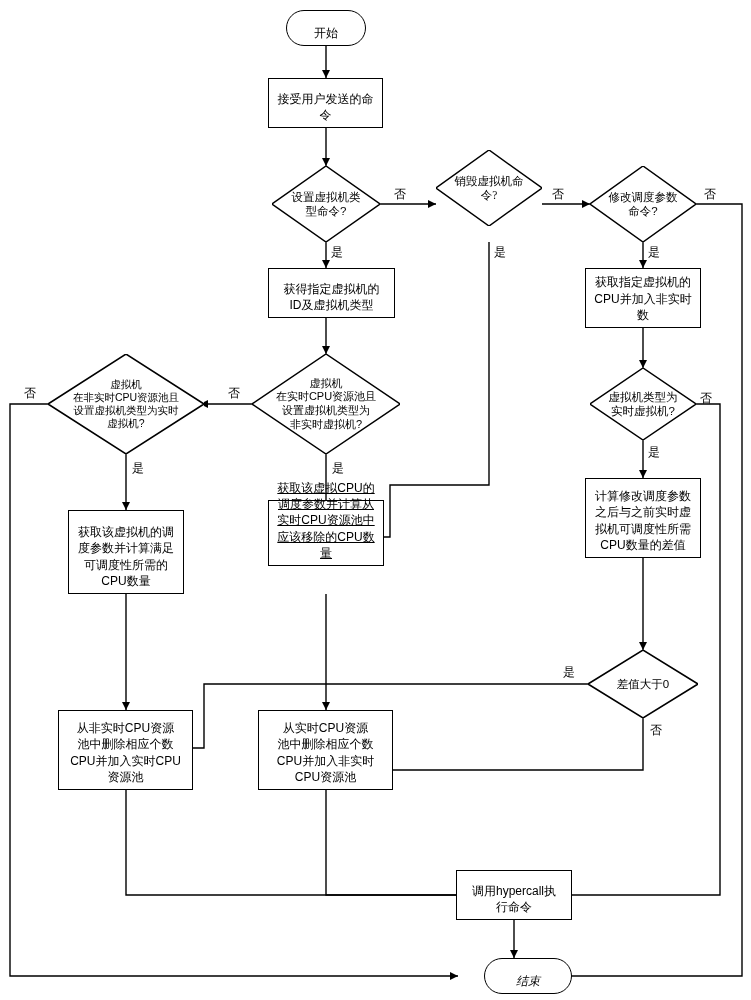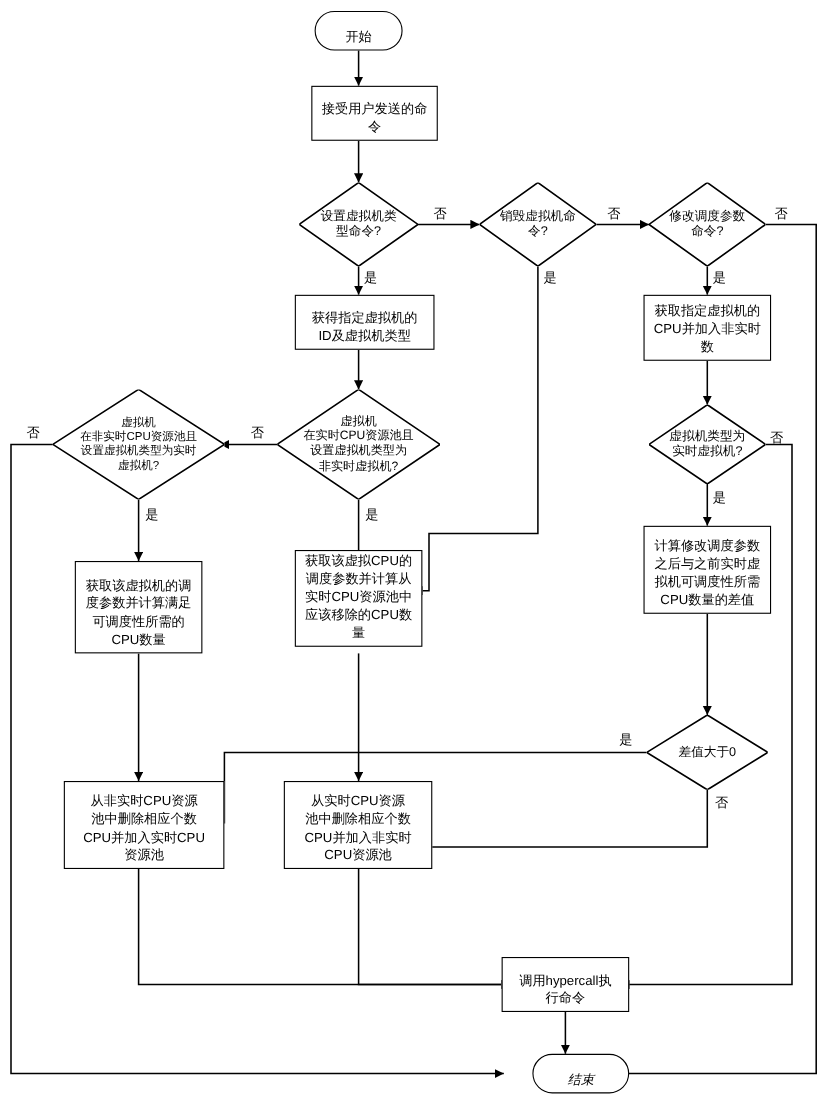--- a/index.html
+++ b/index.html
@@ -120,21 +120,21 @@
   </svg>
 
   <div class="box terminator" style="left:286px; top:10px; width:80px; height:36px;">
     <span>开始</span>
   </div>
 
   <div class="box terminator" style="left:484px; top:958px; width:88px; height:36px;font-style:italic;">
     <span>结束</span>
   </div>
 
-  <div class="box" style="left:268px; top:78px; width:115px; height:50px; white-space:pre-line;margin-left:15px;">
+  <div class="box" style="left:268px; top:78px; width:115px; height:50px; white-space:pre-line;">
     <span>接受用户发送的命
 令</span>
   </div>
 
   <div class="box" style="left:268px; top:268px; width:127px; height:50px; white-space:pre-line;">
     <span>获得指定虚拟机的
 ID及虚拟机类型</span>
   </div>
 
   <div class="box" style="left:585px; top:268px; width:116px; height:60px; white-space:pre-line;">
@@ -150,29 +150,29 @@
 CPU数量的差值</span>
   </div>
 
   <div class="box" style="left:68px; top:510px; width:116px; height:84px; white-space:pre-line;">
     <span>获取该虚拟机的调
 度参数并计算满足
 可调度性所需的
 CPU数量</span>
   </div>
 
-  <div class="box" style="left:268px; top:500px; width:116px; height:88px; white-space:pre-line;">
+  <div class="box" style="left:268px; top:500px; width:116px; height:66px; white-space:pre-line;text-decoration:underline;">
     <span>获取该虚拟CPU的
 调度参数并计算从
 实时CPU资源池中
 应该移除的CPU数
 量</span>
   </div>
 
-  <div class="box" style="left:58px; top:710px; width:146px; height:80px; white-space:pre-line;">
+  <div class="box" style="left:58px; top:710px; width:135px; height:80px; white-space:pre-line;">
     <span>从非实时CPU资源
 池中删除相应个数
 CPU并加入实时CPU
 资源池</span>
   </div>
 
   <div class="box" style="left:258px; top:710px; width:135px; height:80px; white-space:pre-line;">
     <span>从实时CPU资源
 池中删除相应个数
 CPU并加入非实时
@@ -185,21 +185,21 @@
   </div>
 
   <div class="diamond" style="left:272px; top:166px; width:108px; height:76px;">
     <svg width="108" height="76">
         <polygon points="54,0 108,38 54,76 0,38" fill="#fff" stroke="#000" stroke-width="1.5"></polygon>
       </svg>
     <div class="dlabel" style="white-space:pre-line;">设置虚拟机类
 型命令?</div>
   </div>
 
-  <div class="diamond" style="left:436px; top:166px; width:106px; height:76px;">
+  <div class="diamond" style="left:436px; top:150px; width:106px; height:76px;font-family:Liberation Serif, serif;">
     <svg width="106" height="76">
         <polygon points="53,0 106,38 53,76 0,38" fill="#fff" stroke="#000" stroke-width="1.5"></polygon>
       </svg>
     <div class="dlabel" style="white-space:pre-line;">销毁虚拟机命
 令?</div>
   </div>
 
   <div class="diamond" style="left:590px; top:166px; width:106px; height:76px;">
     <svg width="106" height="76">
         <polygon points="53,0 106,38 53,76 0,38" fill="#fff" stroke="#000" stroke-width="1.5"></polygon>

